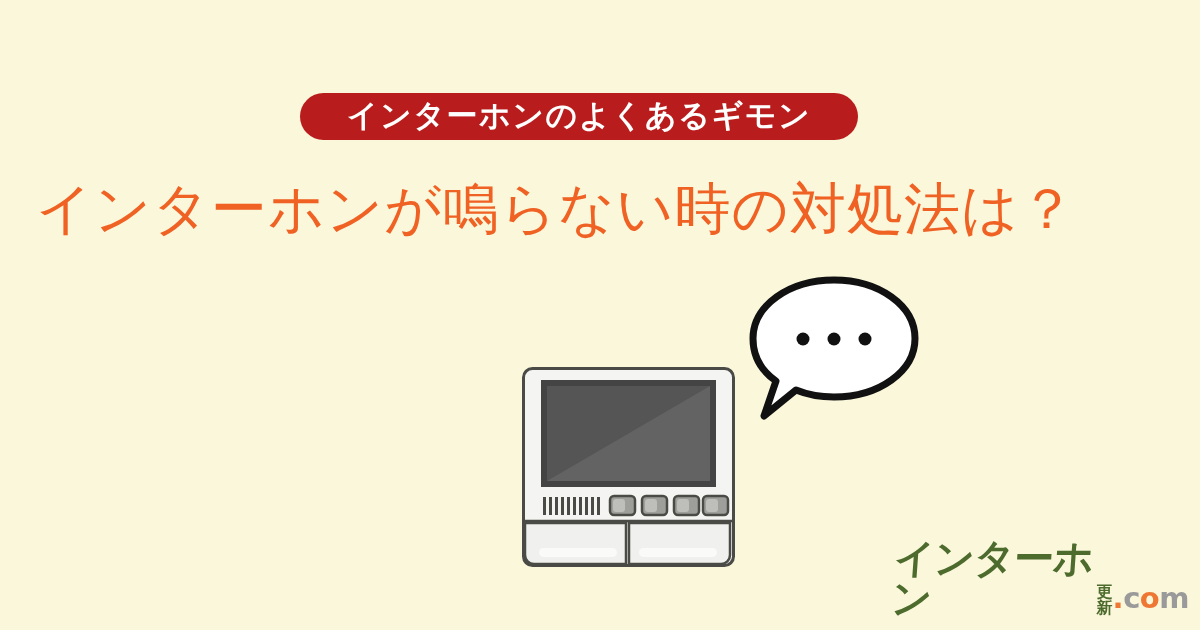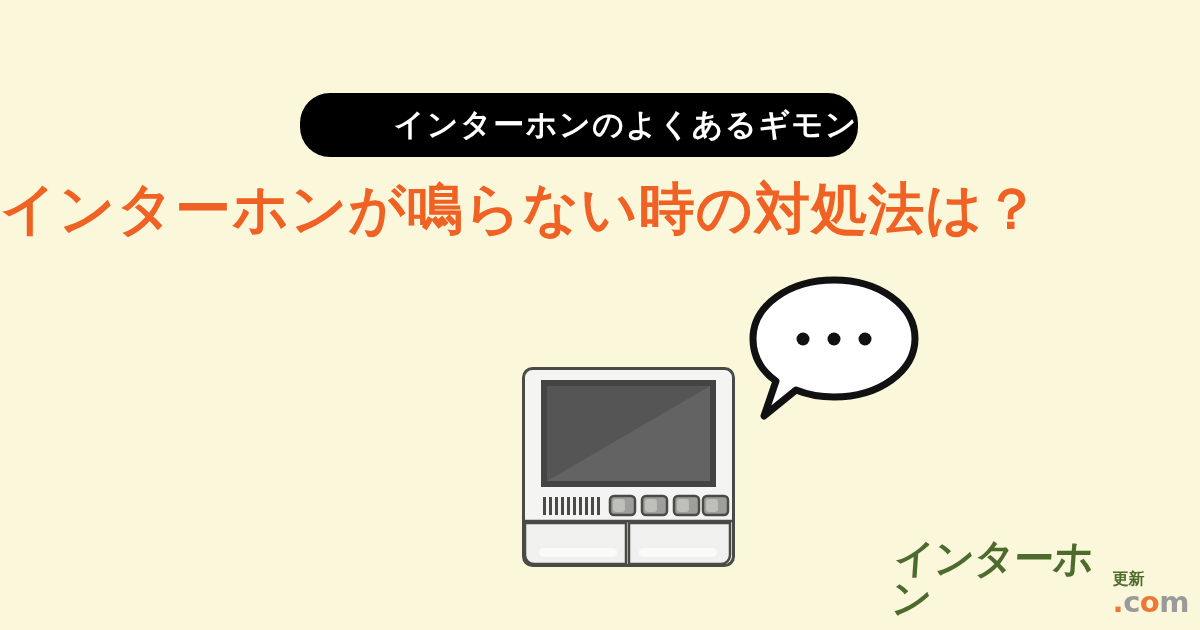--- a/index.html
+++ b/index.html
@@ -19,48 +19,48 @@
     background: #FAF7DA;
     overflow: hidden;
   }
 
   
   .badge {
     position: absolute;
     left: 300px;
     top: 93px;
     width: 558px;
-    height: 64px;
-    background: #000000;
+    height: 47px;
+    background: #b91c1c;
     border-radius: 30px;
     display: flex;
     align-items: center;
-    justify-content: flex-end;
+    justify-content: center;
     box-sizing: border-box;
   }
   .badge-label {
     color: #FFFFFF;
     font-size: 31px;
     font-weight: bold;
     letter-spacing: 1.5px;
     line-height: 1;
     white-space: nowrap;
     transform: translateY(-1px);
   }
 
   
   .headline {
     position: absolute;
     left: 0;
     top: 178px;
     width: 1112px;
-    text-align: left;
+    text-align: center;
     color: #F06124;
     font-size: 56px;
-    font-weight: bold;
+    font-weight: normal;
     letter-spacing: 1px;
     line-height: 1.1;
     white-space: nowrap;
   }
 
   
   .bubble {
     position: absolute;
     left: 748px;
     top: 276px;
@@ -91,21 +91,21 @@
     font-size: 40px;
     font-weight: bold;
     color: #4E6B2E;
     letter-spacing: -1px;
     line-height: 1;
     font-family: "DejaVu Sans", sans-serif;
     transform: skewX(-4deg);
   }
   .logo-right {
     display: flex;
-    flex-direction: column;
+    flex-direction: row;
     align-items: flex-start;
     margin-left: 4px;
     padding-bottom: 1px;
   }
   .logo-kousin {
     font-size: 16px;
     font-weight: bold;
     color: #4E6B2E;
     line-height: 1;
     letter-spacing: 0px;

